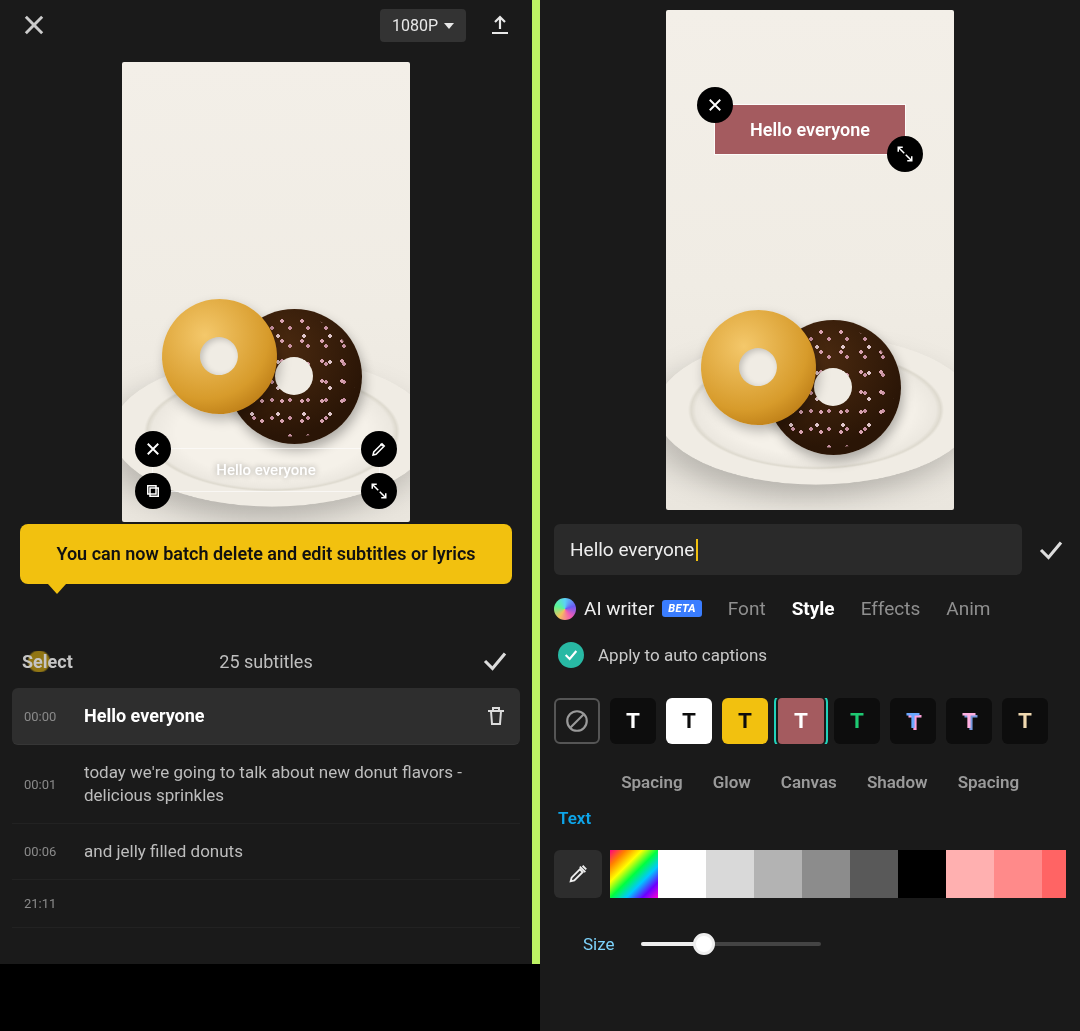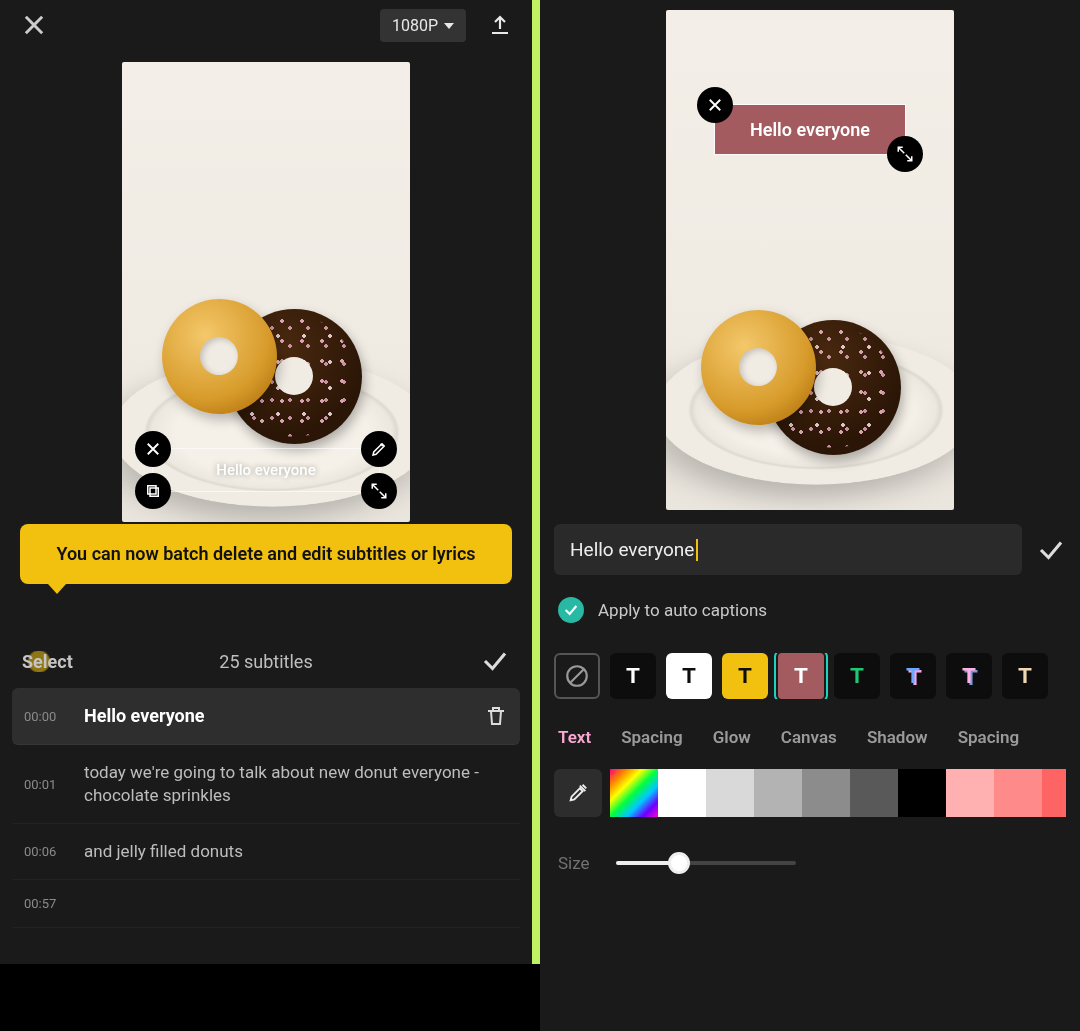--- a/index.html
+++ b/index.html
@@ -78,31 +78,31 @@
     
     .presets { display:flex; align-items:center; gap:10px; margin:30px 14px 0; overflow:hidden;}
     .preset { width:46px; height:46px; border-radius:6px; display:flex; align-items:center; justify-content:center; font-weight:900; font-size:22px; cursor:pointer; font-family: Arial, sans-serif;}
     .preset-none { border:2px solid #555; color:#999; background:transparent; position:relative;}
     .preset-none svg{width:26px;height:26px;}
     .preset-sel { outline:2px solid #21d3bb; outline-offset:2px; border-radius:4px;}
 
     
     .styletabs { display:flex; gap:30px; margin:28px 18px 0; flex-wrap:nowrap;}
     .styletab { color:#9a9a9a; font-size:17px; font-weight:600; cursor:pointer;}
-    .styletab.active { color:#f9a8d4;}
+    .styletab.active { color:#0ea5e9;margin-top:36px;}
 
     
     .color-row { display:flex; align-items:center; gap:0; margin:22px 14px 0; overflow:hidden;}
     .eyedrop { width:48px; height:48px; background:#2d2d2d; border-radius:6px; display:flex;align-items:center;justify-content:center;color:#eee; margin-right:8px; flex-shrink:0;}
     .swatch { width:48px; height:48px; flex-shrink:0;}
     .rainbow { background: linear-gradient(135deg,#ff0080,#ff8000,#ffff00,#00ff40,#00c8ff,#6a00ff,#ff00d4);}    
 
     
     .size-row { display:flex; align-items:center; gap:26px; margin:36px 18px 0;}
-    .size-label { color:#737373; font-size:17px;}
+    .size-label { color:#7dd3fc; font-size:17px;margin-left:25px;}
     .slider { position:relative; width:180px; height:4px; background:#444; border-radius:2px;}
     .slider-fill { position:absolute; left:0; top:0; bottom:0; width:35%; background:#eee; border-radius:2px;}
     .slider-thumb { position:absolute; left:35%; top:50%; transform:translate(-50%,-50%); width:22px; height:22px; border-radius:50%; background:#fff; border:3px solid #eee;}
 
     svg { display:block; }
   </style>
 </head>
 <body>
 
 <div class="panel panel-left">
@@ -175,28 +175,28 @@
         <span class="sub-time">00:00</span>
         <span class="sub-text">Hello everyone</span>
         <span class="trash">
           <svg width="24" height="24" viewBox="0 0 24 24" fill="none" stroke="currentColor" stroke-width="2">
             <path d="M4 7h16M9 7V4h6v3M7 7l1 13h8l1-13"></path>
           </svg>
         </span>
       </div>
       <div class="sub-row">
         <span class="sub-time">00:01</span>
-        <span class="sub-text">today we're going to talk about new donut everyone - chocolate sprinkles</span>
+        <span class="sub-text">today we're going to talk about new donut flavors - delicious sprinkles</span>
       </div>
       <div class="sub-row">
         <span class="sub-time">00:06</span>
         <span class="sub-text">and jelly filled donuts</span>
       </div>
       <div class="sub-row">
-        <span class="sub-time">00:57</span>
+        <span class="sub-time">21:11</span>
       </div>
     </div>
 </div>
 
 <div class="panel panel-right">
   <div class="r-preview">
     <div class="plate" style="bottom:-30px;"></div>
     <div class="donut2" style="bottom:55px;left:100px;">
         <div class="sprinkles"></div>
       </div>
@@ -221,20 +221,31 @@
       <span>Hello everyone</span>
         <span class="caret"></span>
     </div>
     <span class="r-check">
       <svg width="30" height="30" viewBox="0 0 24 24" fill="none" stroke="currentColor" stroke-width="2.5">
           <path d="M4 12l6 6L20 6"></path>
         </svg>
     </span>
   </div>
 
+  <div class="r-tabs">
+    <div class="ai-group r-tab">
+      <span class="ai-orb"></span>
+      <span style="color:#eee">AI writer</span>
+      <span class="beta">BETA</span>
+    </div>
+    <div class="r-tab">Font</div>
+    <div class="r-tab active">Style</div>
+    <div class="r-tab">Effects</div>
+    <div class="r-tab">Anim</div>
+  </div>
 
   <div class="r-apply">
     <span class="checkcircle">
       <svg width="16" height="16" viewBox="0 0 24 24" fill="none" stroke="currentColor" stroke-width="3.2">
           <path d="M4 12l6 6L20 6"></path>
         </svg>
     </span>
     <span class="r-apply-label">Apply to auto captions</span>
   </div>
 

